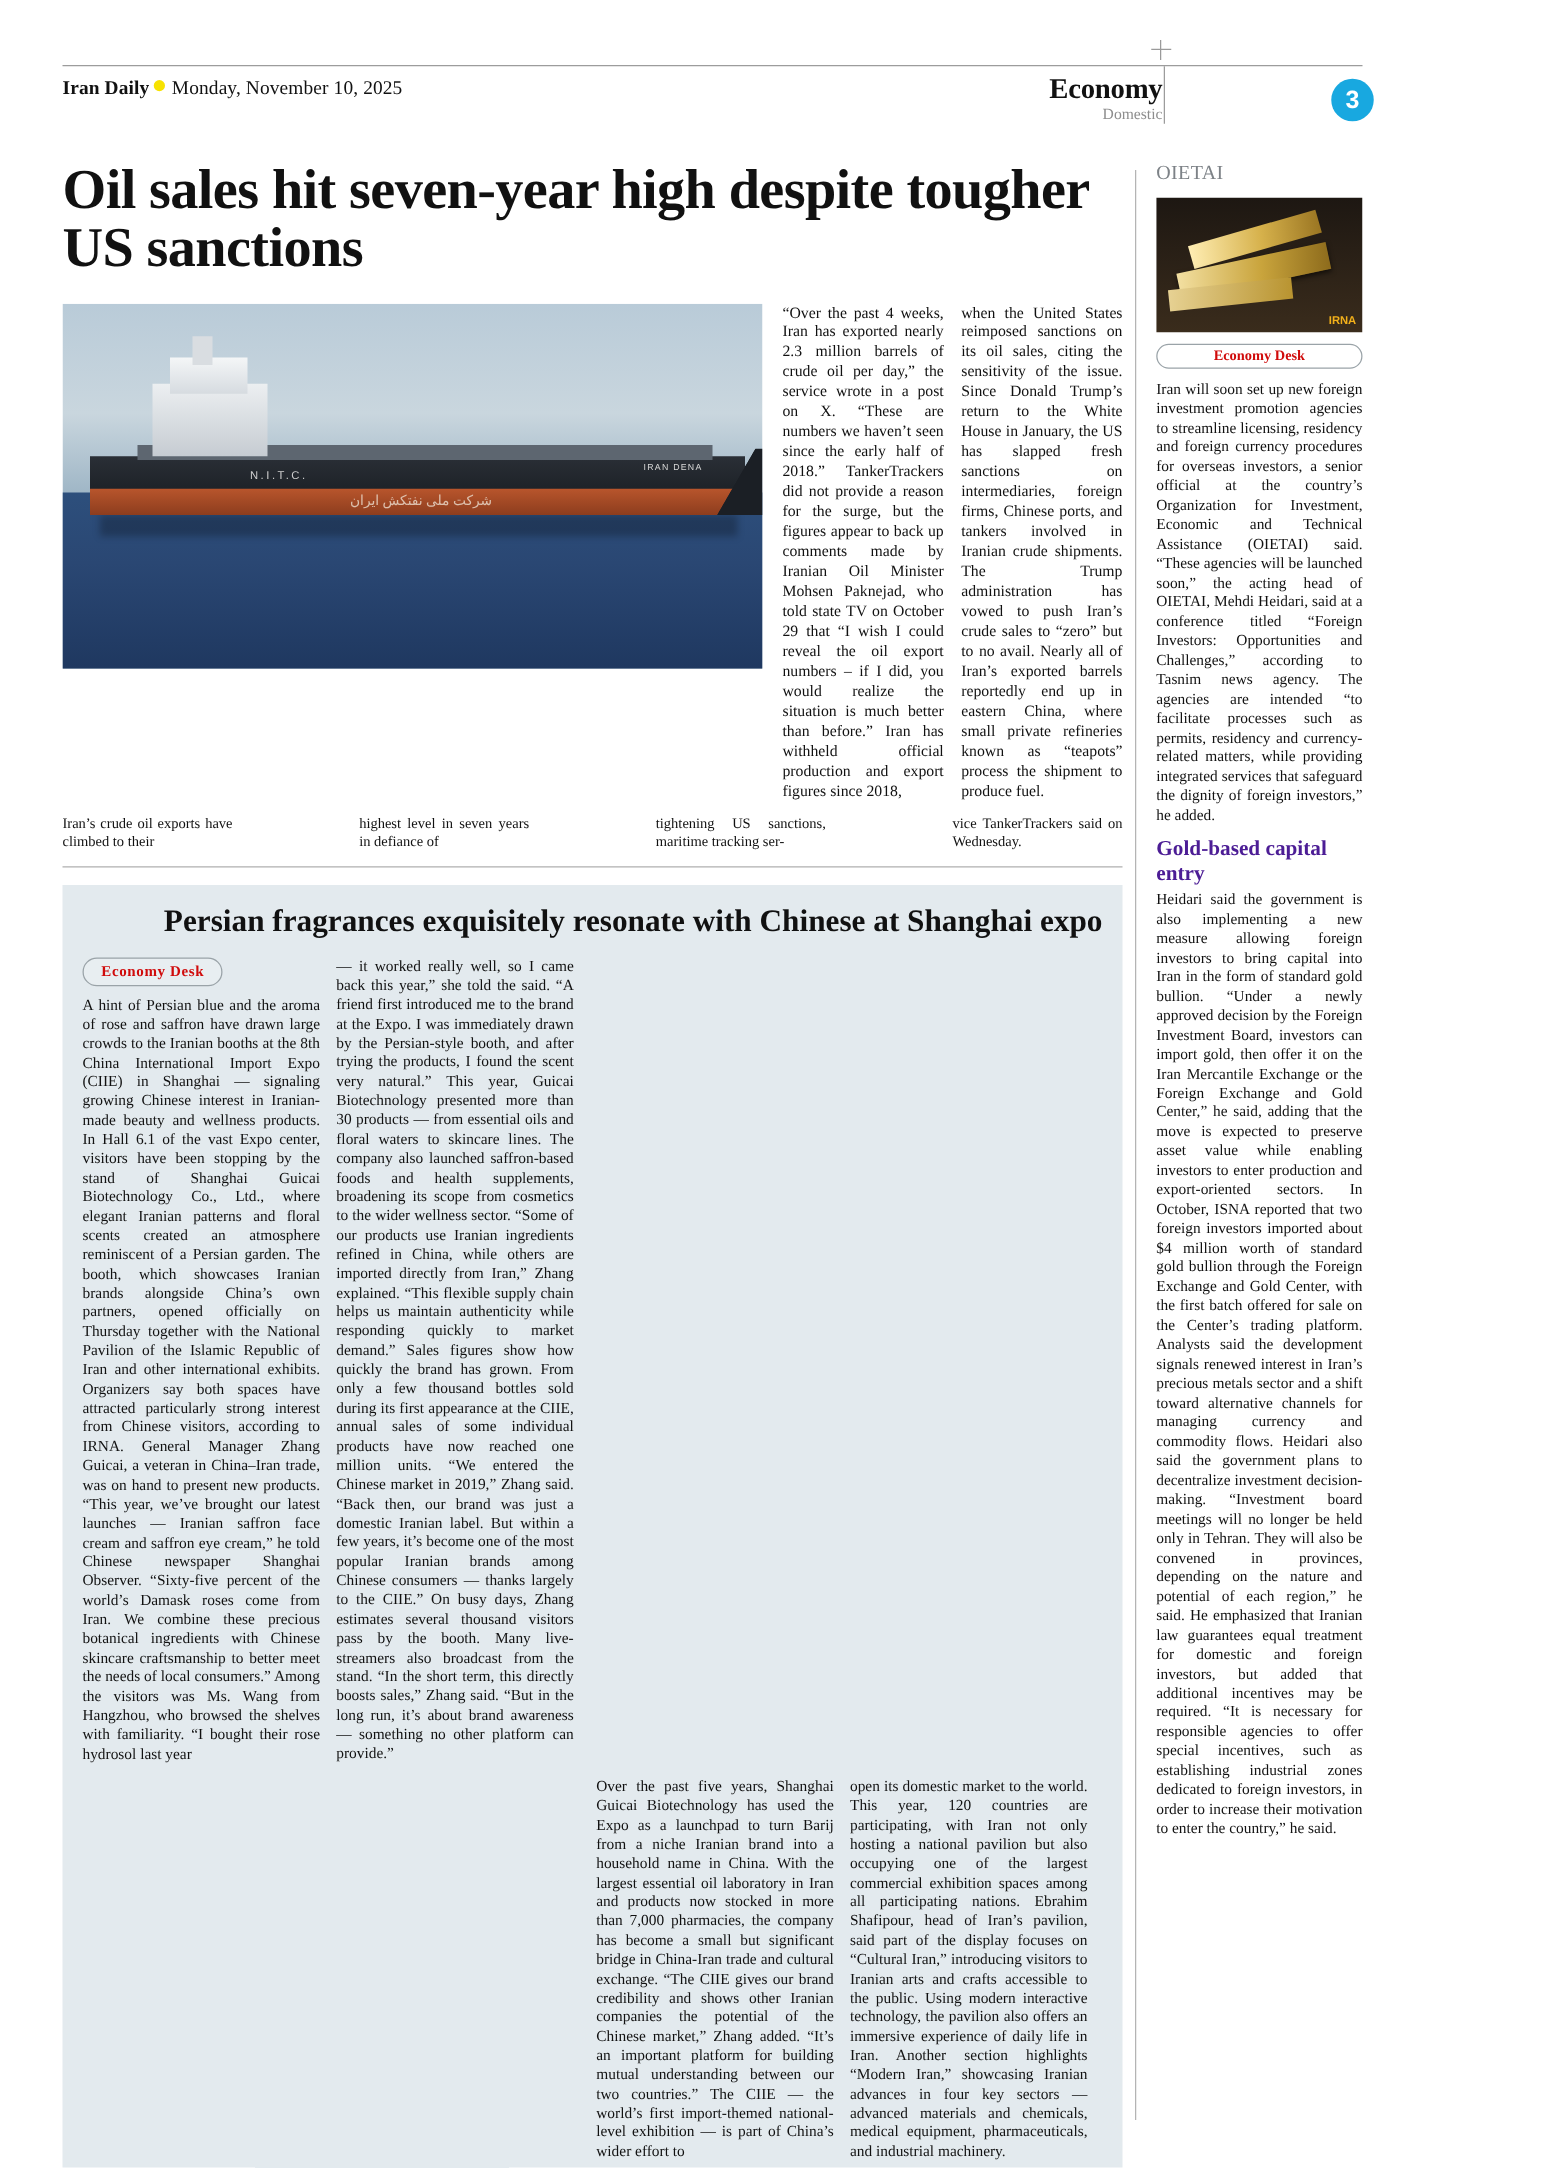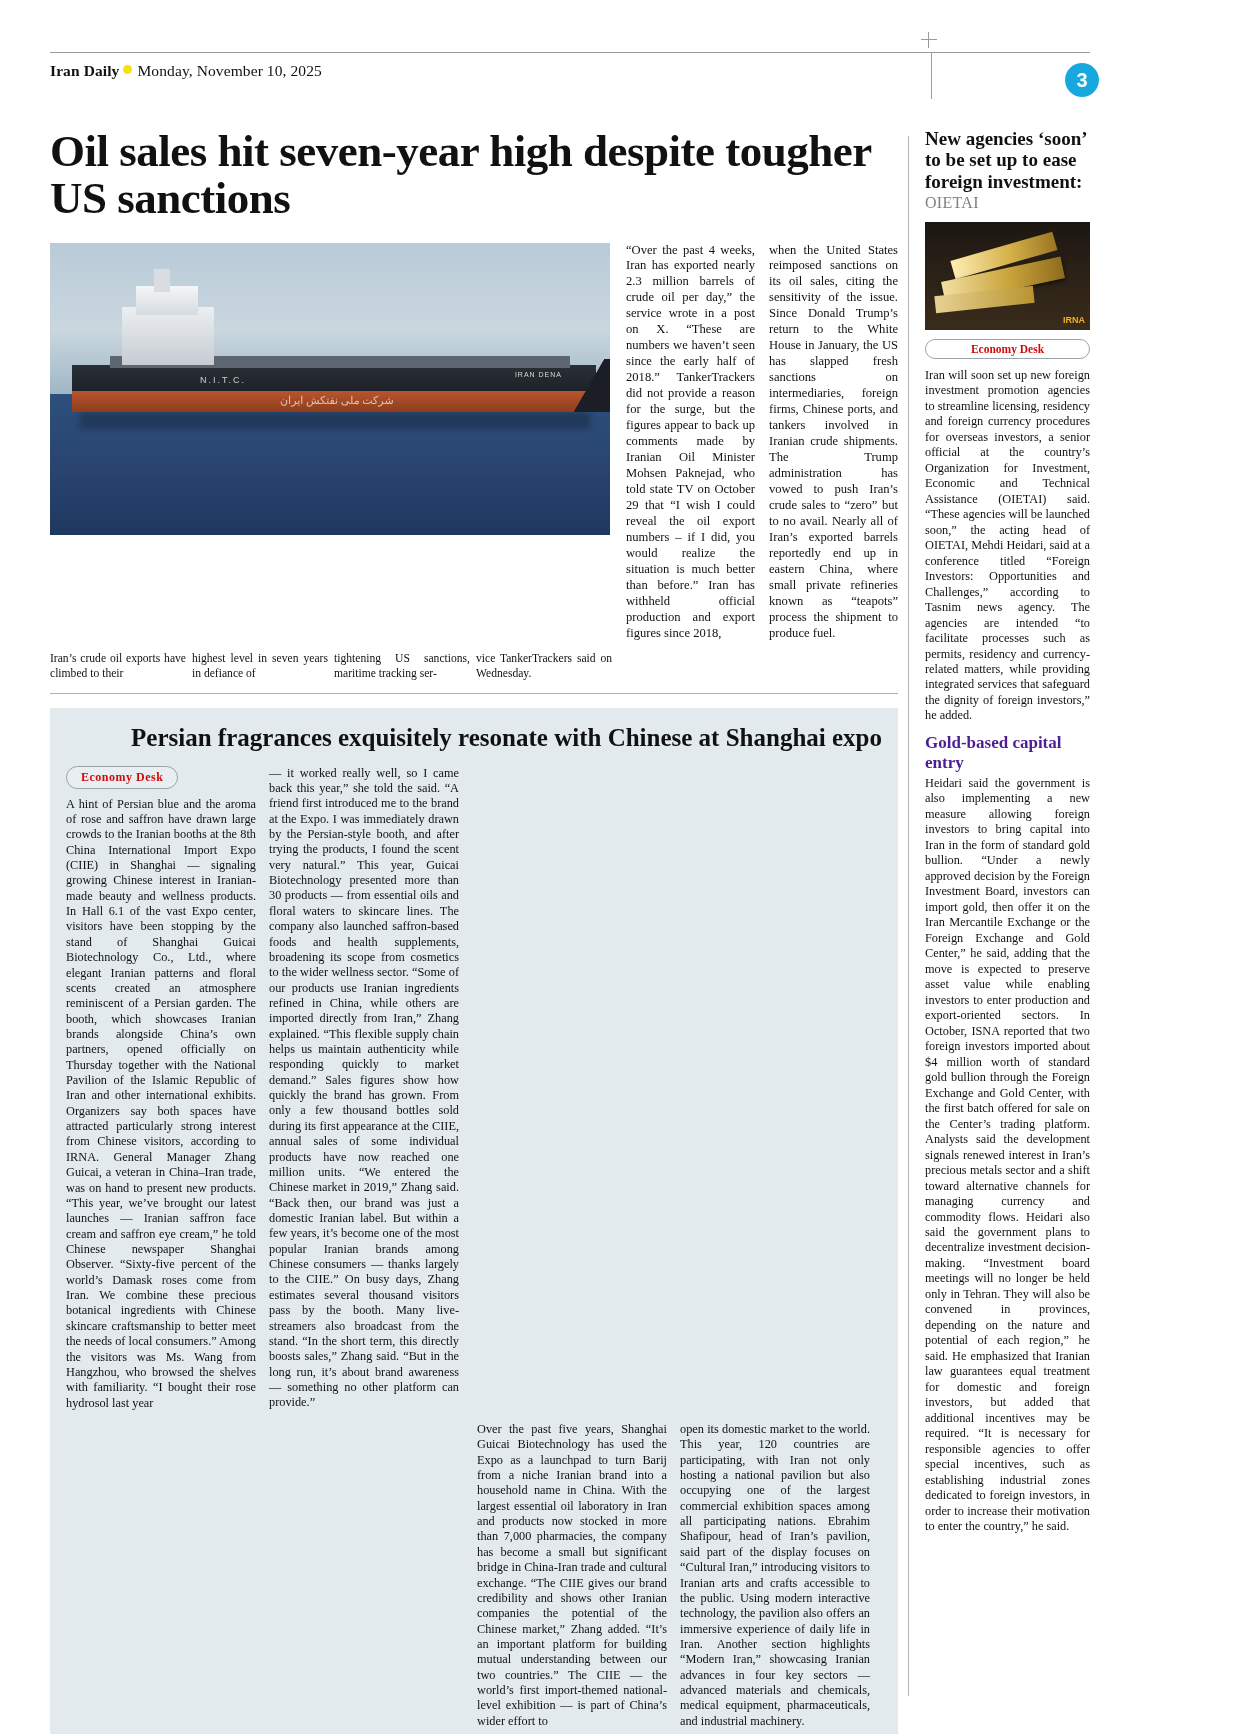--- a/index.html
+++ b/index.html
@@ -66,21 +66,21 @@
       font-family:"Liberation Sans",sans-serif; letter-spacing:2px;}
   .tanker-name2 { position:absolute; right:48px; top:44%; font-size:7px; color:#d8d8d8;
       font-family:"Liberation Sans",sans-serif; letter-spacing:1px;}
   .tanker-persian { position:absolute; left:230px; top:52%; font-size:11px; color:#e8d6c6; opacity:.85;}
   .tanker-refl { position:absolute; left:30px; right:20px; top:58%; height:6%;
       background:rgba(0,0,0,.25); filter:blur(3px); }
 
   .lead-cols { display:flex; gap:14px; }
   .lead-col { width:136px; font-size:12.6px; line-height:1.27; text-align:justify; }
   .lead-col p { margin:0; }
-  .capline { clear:both; display:flex; gap:6px; padding-top:10px; }
+  .capline { clear:both; display:flex; gap:32px; padding-top:10px;justify-content:space-between; }
   .capcell { width:136px; font-size:11.6px; line-height:1.25; text-align:justify; }
 
   .hr-thin { border-top:1px solid #b0b0b0; margin:12px 0 0 0; }
 
   
   .block-shanghai { background:#e3eaee; padding:16px 16px 14px 16px; margin-top:14px; }
   h2.block-title { font-size:25px; font-weight:bold; margin:0 0 14px 0; line-height:1.1;text-align:right; }
   .pill { display:inline-block; border:1px solid #9aa3a8; border-radius:14px;
           padding:3px 14px; font-size:12px; font-weight:bold; color:#d00b0b;
           background:#e8eef1; font-family:"Liberation Serif",serif; letter-spacing:.5px;}
@@ -139,20 +139,24 @@
 <div class="page">
 
   <div class="cropmark"></div>
 
   <div class="masthead">
     <div class="rule-top"></div>
     <div class="mh-row">
       <div class="mh-left">
         <span class="brand">Iran Daily</span><span class="dot-yellow"></span><span>Monday, November 10, 2025</span>
       </div>
+      <div class="mh-center">
+        <div class="sec">Economy</div>
+        <div class="sub">Domestic</div>
+      </div>
       <div class="mh-divider"></div>
       <div class="pagebadge">3</div>
     </div>
   </div>
 
   <div class="rail-divider"></div>
 
   <div class="leftzone">
 
     <h1 class="lead">Oil sales hit seven-year high despite tougher US sanctions</h1>
@@ -226,21 +230,20 @@
         <div class="shb-col">
             <p>open its domestic market to the world. This year, 120 countries are participating, with Iran not only hosting a national pavilion but also occupying one of the largest commercial exhibition spaces among all participating nations. Ebrahim Shafipour, head of Iran’s pavilion, said part of the display focuses on “Cultural Iran,” introducing visitors to Iranian arts and crafts accessible to the public. Using modern interactive technology, the pavilion also offers an immersive experience of daily life in Iran.
 Another section highlights “Modern Iran,” showcasing Iranian advances in four key sectors — advanced materials and chemicals, medical equipment, pharmaceuticals, and industrial machinery.</p>
           </div>
       </div>
     </div>
 
   </div>
 
   <div class="rightrail">
-    <h3 class="rail-title">New agencies ‘soon’ to be set up to ease foreign investment:</h3>
     <div class="rail-kicker">OIETAI</div>
 
     <div class="gold-photo">
       <div class="gp-bg"></div>
       <div class="gp-bar2"></div>
       <div class="gp-bar1"></div>
       <div class="gp-bar3"></div>
       <div class="gp-tag">IRNA</div>
     </div>
 

